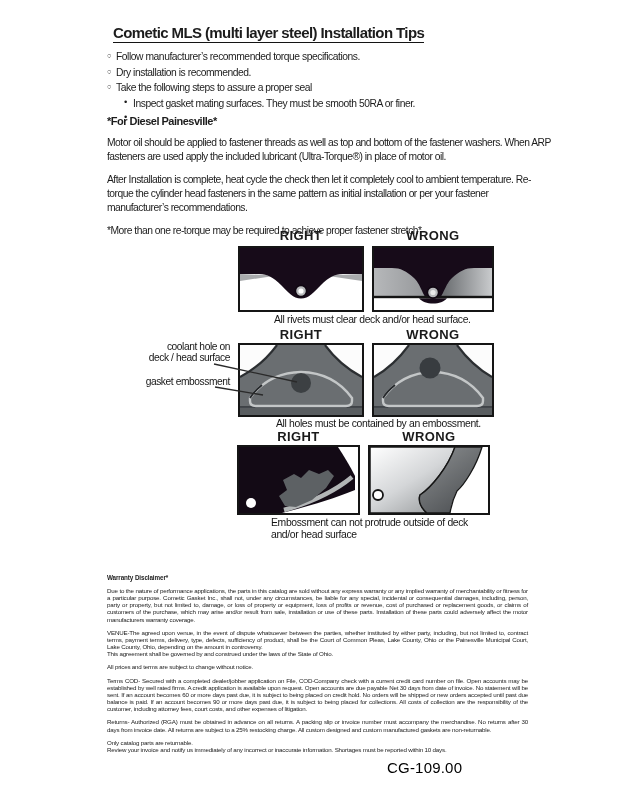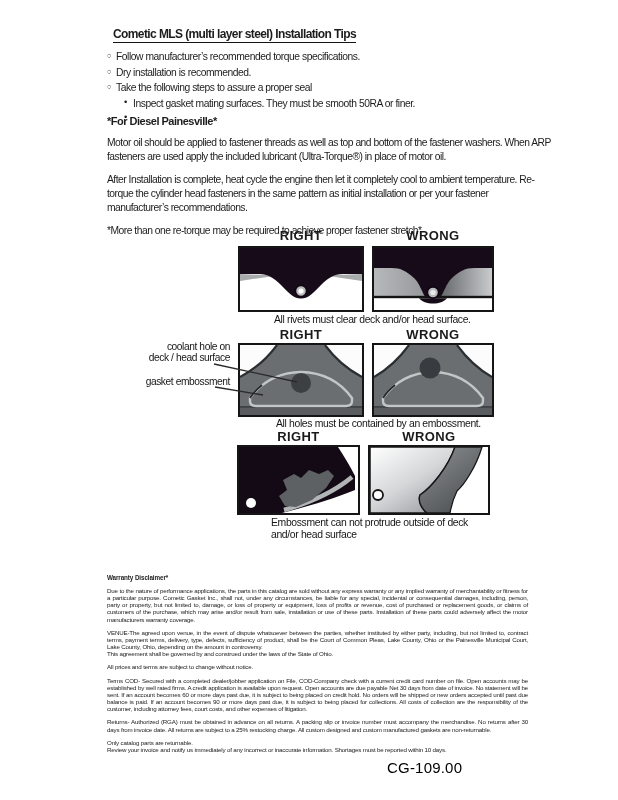--- a/index.html
+++ b/index.html
@@ -3,21 +3,21 @@
 <meta charset="utf-8">
 <style>
   html,body{margin:0;padding:0;}
   body{
     width:618px;height:800px;position:relative;background:#ffffff;
     font-family:"Liberation Sans", sans-serif;color:#1c1c1c;overflow:hidden;
   }
   
   .content{position:absolute;left:107px;top:24px;width:446px;}
   .doc-title{
-    display:inline-block;margin-left:6px;font-size:12px;font-weight:bold;
+    display:inline-block;margin-left:6px;font-size:15px;font-weight:bold;
     letter-spacing:-0.6px;border-bottom:1.6px solid #141414;padding-bottom:1px;
   }
   .tips-list{margin-top:6px;font-size:10.3px;letter-spacing:-0.45px;line-height:15.6px;}
   .bullet{position:relative;padding-left:9px;}
   .bullet .marker{position:absolute;left:0;top:2px;font-size:7.5px;line-height:10px;}
   .bullet.sub{margin-left:17px;}
   .bullet.sub .marker{font-size:9.5px;top:1px;}
   .diesel-heading{margin-top:4px;font-size:11px;font-weight:bold;letter-spacing:-0.5px;}
   .para{margin:9px 0;font-size:10.3px;letter-spacing:-0.5px;line-height:14px;width:444px;}
   .note{margin-top:10px;font-size:10.3px;letter-spacing:-0.5px;}
@@ -73,21 +73,21 @@
       <span class="marker">•</span>
       <span>Inspect gasket mating surfaces.  They must be smooth 50RA or finer.</span>
     </div>
     <div class="bullet sub">
       <span class="marker">•</span>
     </div>
   </div>
 
   <div class="diesel-heading">*For Diesel Painesville*</div>
   <div class="para">Motor oil should be applied to fastener threads as well as top and bottom of the fastener washers. When ARP fasteners are used apply the included lubricant (Ultra-Torque®) in place of motor oil.</div>
-  <div class="para">After Installation is complete, heat cycle the engine then let it completely cool to ambient temperature. Re-torque the cylinder head fasteners in the same pattern as initial installation or per your fastener manufacturer’s recommendations.</div>
+  <div class="para">After Installation is complete, heat cycle the check then let it completely cool to ambient temperature. Re-torque the cylinder head fasteners in the same pattern as initial installation or per your fastener manufacturer’s recommendations.</div>
   <div class="note">*More than one re-torque may be required to achieve proper fastener stretch*</div>
 </div>
 
 <div class="dg-label" style="left:238px;top:228px;width:126px;">RIGHT</div>
 <div class="dg-label" style="left:372px;top:228px;width:122px;">WRONG</div>
 
 <div class="dbox" style="left:238px;top:246px;">
   <svg width="122" height="62" viewBox="0 0 122 62">
     <rect width="122" height="62" fill="#ffffff"></rect>
     <polygon points="0,26 37,27.5 0,33" fill="#a9abad"></polygon>

